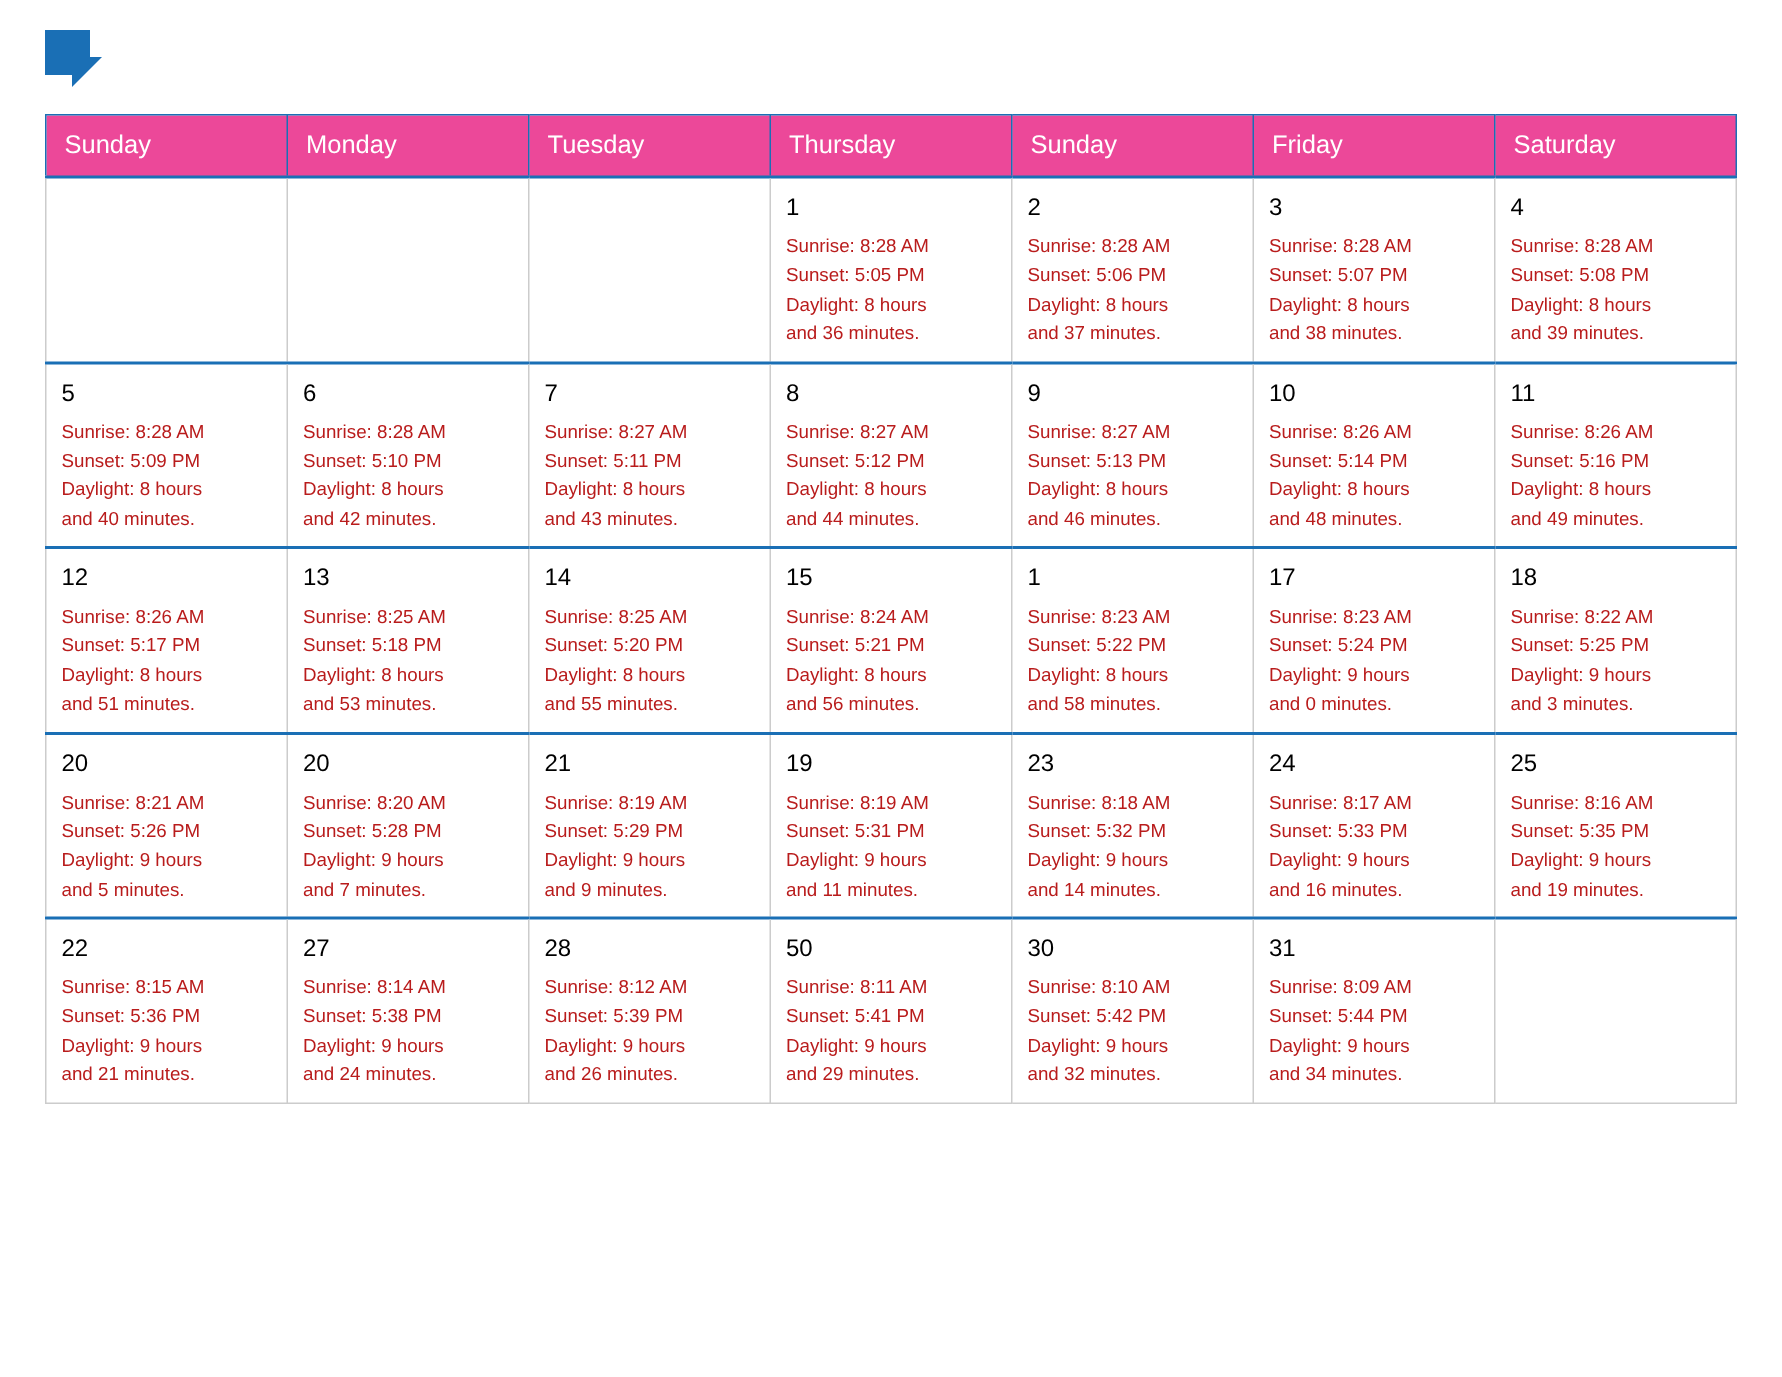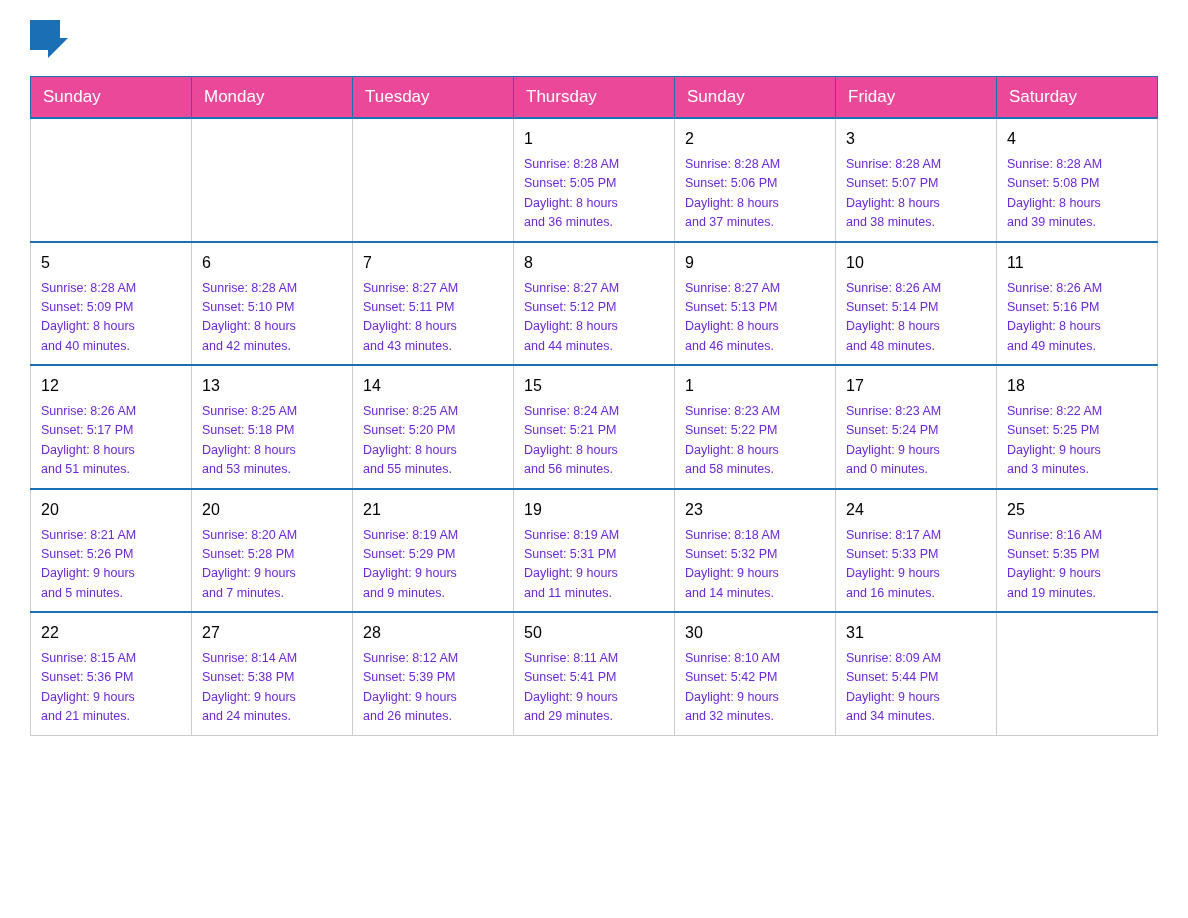--- a/index.html
+++ b/index.html
@@ -72,21 +72,21 @@
     .day-number {
       font-size: 16px;
       font-weight: normal;
       color: #000;
       display: block;
       margin-bottom: 4px;
     }
 
     .day-info {
       font-size: 12.5px;
-      color: #6d28d9;
+      color: #b91c1c;
       line-height: 1.55;
     }
 
     td.empty {
       border-top: 2px solid #1a6fb5;
     }
   </style>
 </head>
 <body>
 

